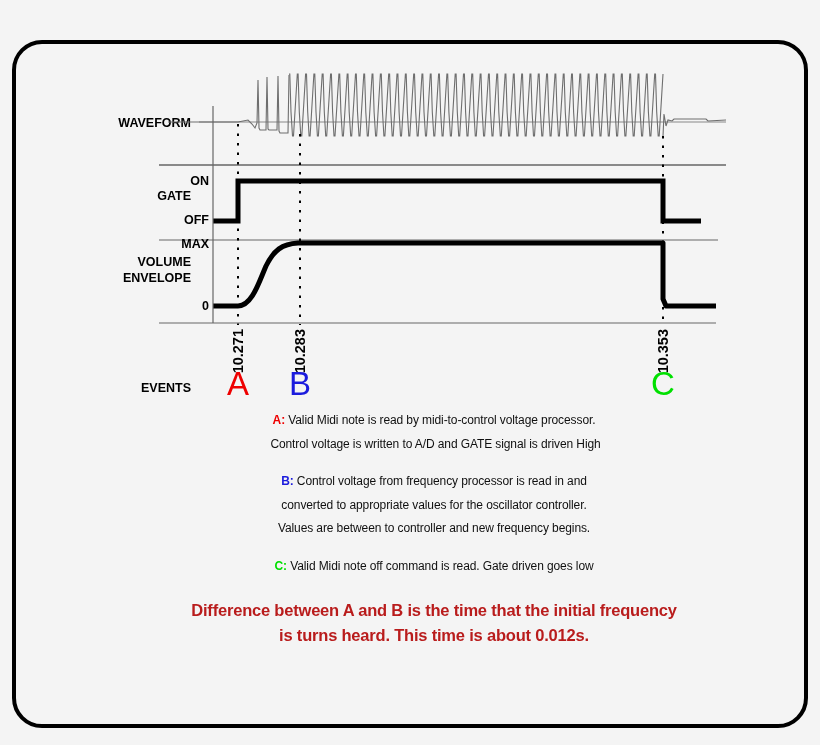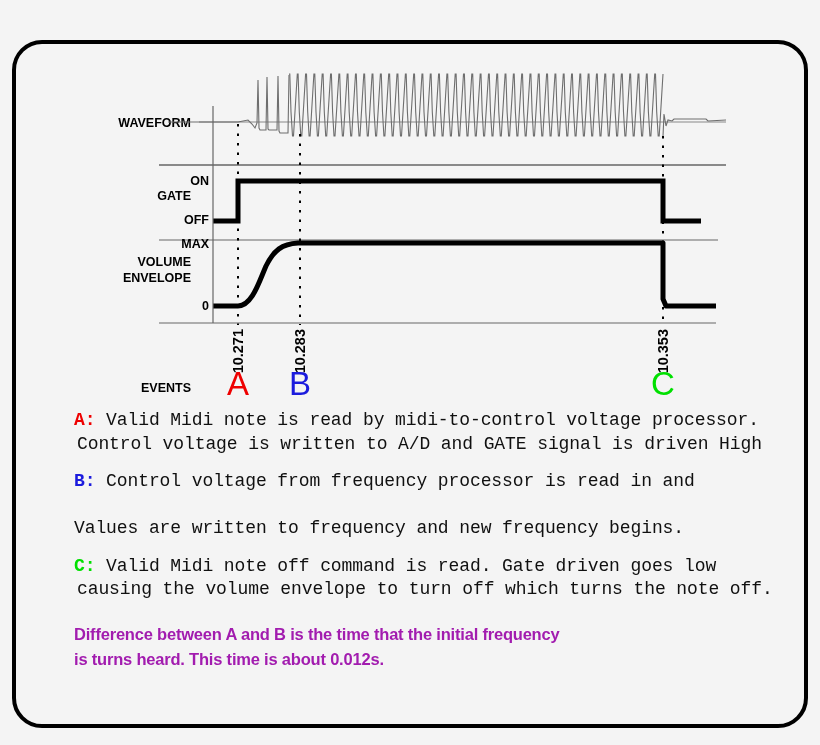--- a/index.html
+++ b/index.html
@@ -17,54 +17,54 @@
   #figure-card {
     position: absolute;
     left: 12px;
     top: 40px;
     width: 796px;
     height: 688px;
     border: 4px solid #000000;
     border-radius: 30px;
     background: #f4f4f4;
     box-sizing: border-box;
+    text-align: center;
   }
   #timing-diagram {
     position: absolute;
     left: 0;
     top: 0;
     width: 796px;
     height: 360px;
   }
   #explanation {
     position: absolute;
     left: 58px;
     top: 365px;
     width: 720px;
   }
   .para {
-    font-size: 18px;
+    font-size: 12px;
     line-height: 23.5px;
     color: #101010;
     margin: 0 0 14px 0;
     letter-spacing: -0.1px;
-    font-family: Liberation Mono, monospace;
   }
   .para .evt {
     font-weight: bold;
   }
   .evt-a { color: #ee0000; }
   .evt-b { color: #1b1bdd; }
   .evt-c { color: #00e000; }
   .para .line2 { padding-left: 3px; margin-top: 41px; }
   #summary {
     font-size: 16.5px;
     line-height: 25px;
     font-weight: bold;
-    color: #a21caf;
+    color: #b91c1c;
     margin: 20px 0 0 0;
     letter-spacing: -0.2px;
   }
   svg text { font-family: "Liberation Sans", sans-serif; }
 </style>
 </head>
 <body>
 
 <div id="figure-card">
 
@@ -132,28 +132,27 @@
 
     <p class="para">
       <span class="evt evt-a">A:</span>
       <span>Valid Midi note is read by midi-to-control voltage processor.</span><br>
       <span class="line2">Control voltage is written to A/D and GATE signal is driven High</span>
     </p>
 
     <p class="para">
       <span class="evt evt-b">B:</span>
       <span>Control voltage from frequency processor is read in and</span><br>
-      <br>
-      <span>Values are written to frequency and new frequency begins.</span>
+      <span>converted to appropriate values for the oscillator controller.</span><br>
+      <span>Values are between to controller and new frequency begins.</span>
     </p>
 
     <p class="para">
       <span class="evt evt-c">C:</span>
       <span>Valid Midi note off command is read. Gate driven goes low</span><br>
-      <span class="line2">causing the volume envelope to turn off which turns the note off.</span>
     </p>
 
     <p id="summary">
       <span>Difference between A and B is the time that the initial frequency</span><br>
       <span>is turns heard. This time is about 0.012s.</span>
     </p>
   </div>
 </div>
 
 </body></html>

